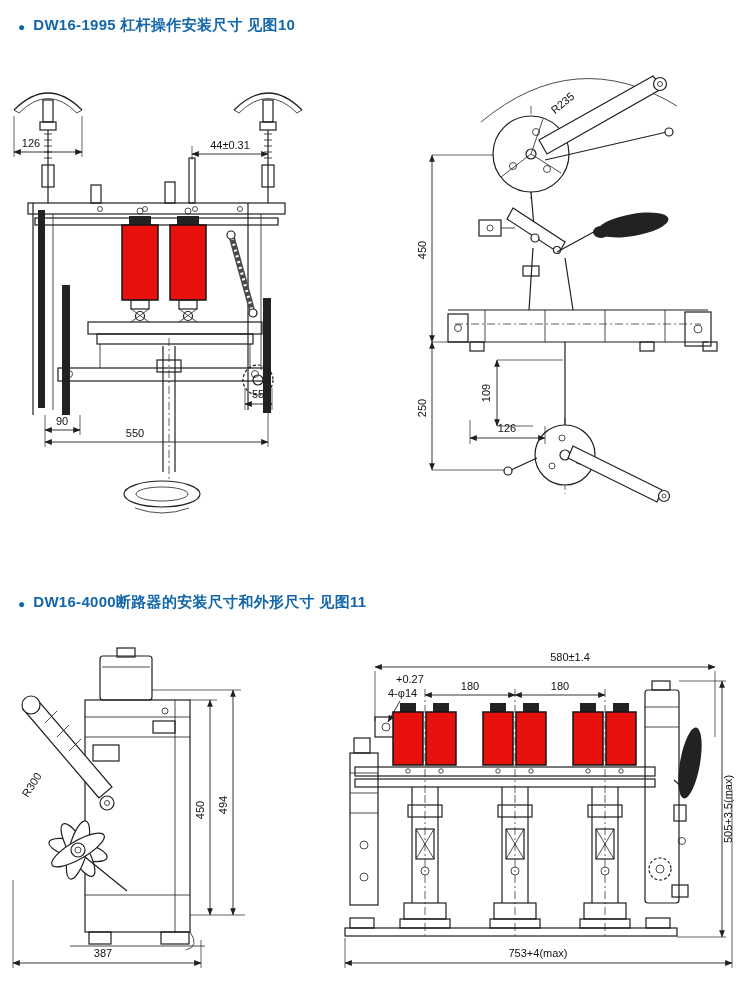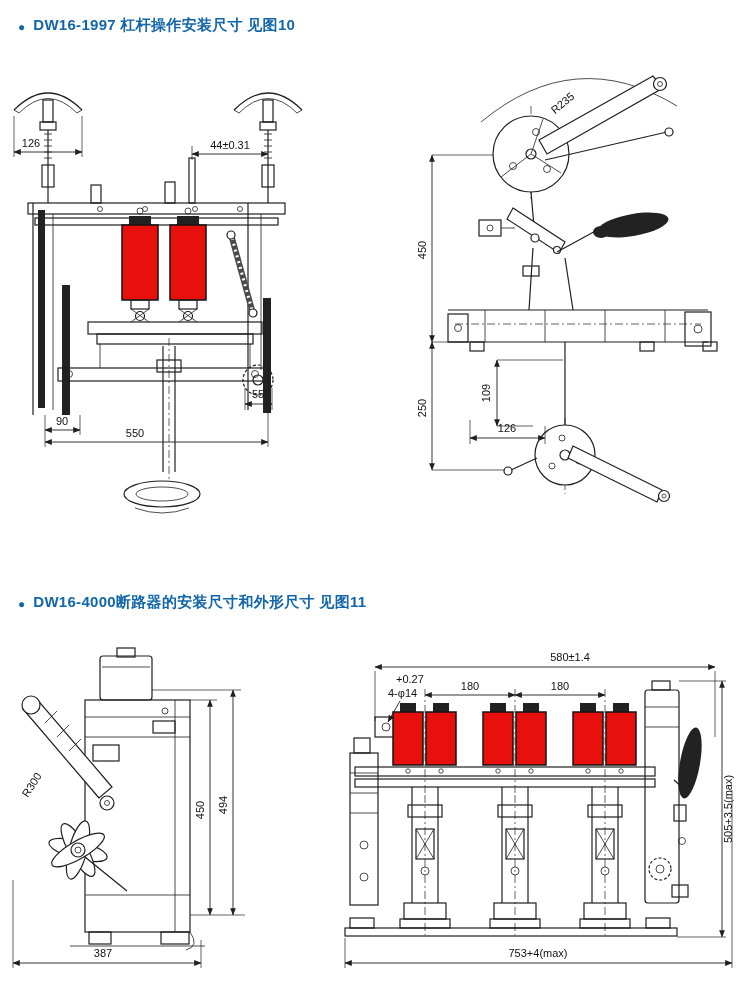--- a/index.html
+++ b/index.html
@@ -22,21 +22,21 @@
   .spr { stroke:#4a4a4a; stroke-width:6; fill:none; }
   text.t { font-size:11px; fill:#111; }
 </style>
 </head>
 <body>
 
 <div class="page">
 
   <div class="sec-header" style="top:16px;">
     <span class="bullet">●</span>
-    <span class="sec-title">DW16-1997 杠杆操作安装尺寸 见图10</span>
+    <span class="sec-title">DW16-1995 杠杆操作安装尺寸 见图10</span>
   </div>
 
   <svg class="drawing" style="left:5px; top:70px;" width="310" height="450" viewBox="0 0 310 450">
     <defs>
       <marker id="a1" viewBox="0 0 10 10" refX="9.5" refY="5" markerWidth="8" markerHeight="8" orient="auto-start-reverse">
         <path d="M0,1 L10,5 L0,9 z" fill="#1f1f1f"></path>
       </marker>
     </defs>
 
     <g>

